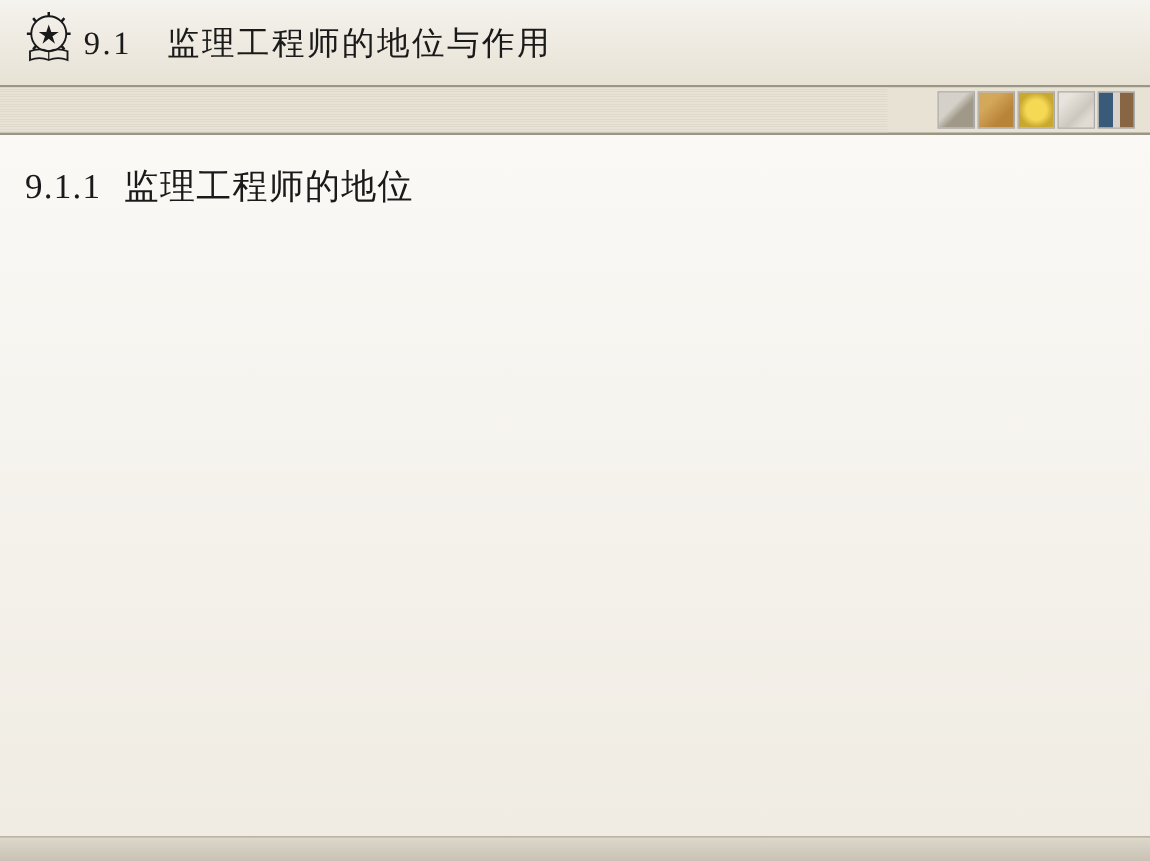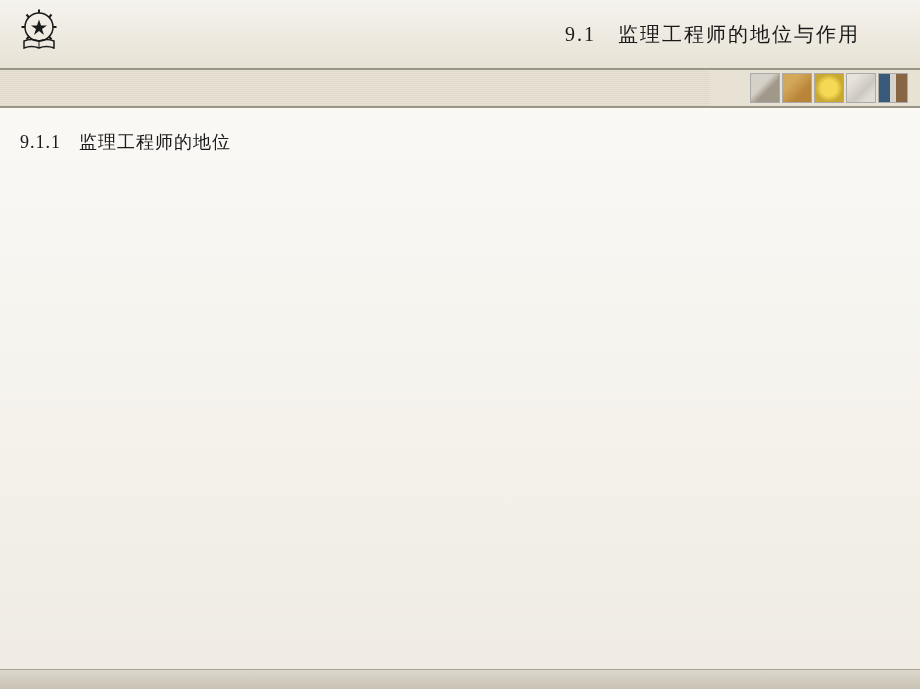--- a/index.html
+++ b/index.html
@@ -28,22 +28,22 @@
     }
     .gear {
       width: 50px;
       height: 50px;
       position: absolute;
       top: 0;
       left: 2px;
     }
     .title {
       flex: 1;
-      text-align: right;
-      font-size: 20px;
+      text-align: left;
+      font-size: 26px;
       color: #1a1a1a;
       letter-spacing: 2px;
       padding-right: 60px;
     }
     .icon-bar {
       width: 100%;
       height: 38px;
       background: #e8e2d5;
       border-bottom: 2px solid #999686;
       display: flex;
@@ -82,21 +82,21 @@
     .mi2 { background: linear-gradient(135deg, #d4a85a 30%, #b8843a 70%); }
     .mi3 { background: radial-gradient(circle at 50% 50%, #f5d955 40%, #c8a830 70%); }
     .mi4 { background: linear-gradient(135deg, #e8e4dd 20%, #ccc8c0 60%, #e0dcd4 80%); }
     .mi5 { background: linear-gradient(to right, #3a5a7a 40%, #d8d4cc 40%, #d8d4cc 60%, #886644 60%); }
     .content {
       padding: 22px 20px;
       background: linear-gradient(to bottom, #faf9f6 0%, #f0ece3 100%);
       height: calc(100% - 70px - 38px - 20px);
     }
     .item {
-      font-size: 18px;
+      font-size: 28px;
       color: #1a1a1a;
       margin-bottom: 14px;
       letter-spacing: 1px;
     }
     .item .num {
       font-family: "Times New Roman", serif;
       margin-right: 18px;
     }
     .footer {
       position: absolute;

